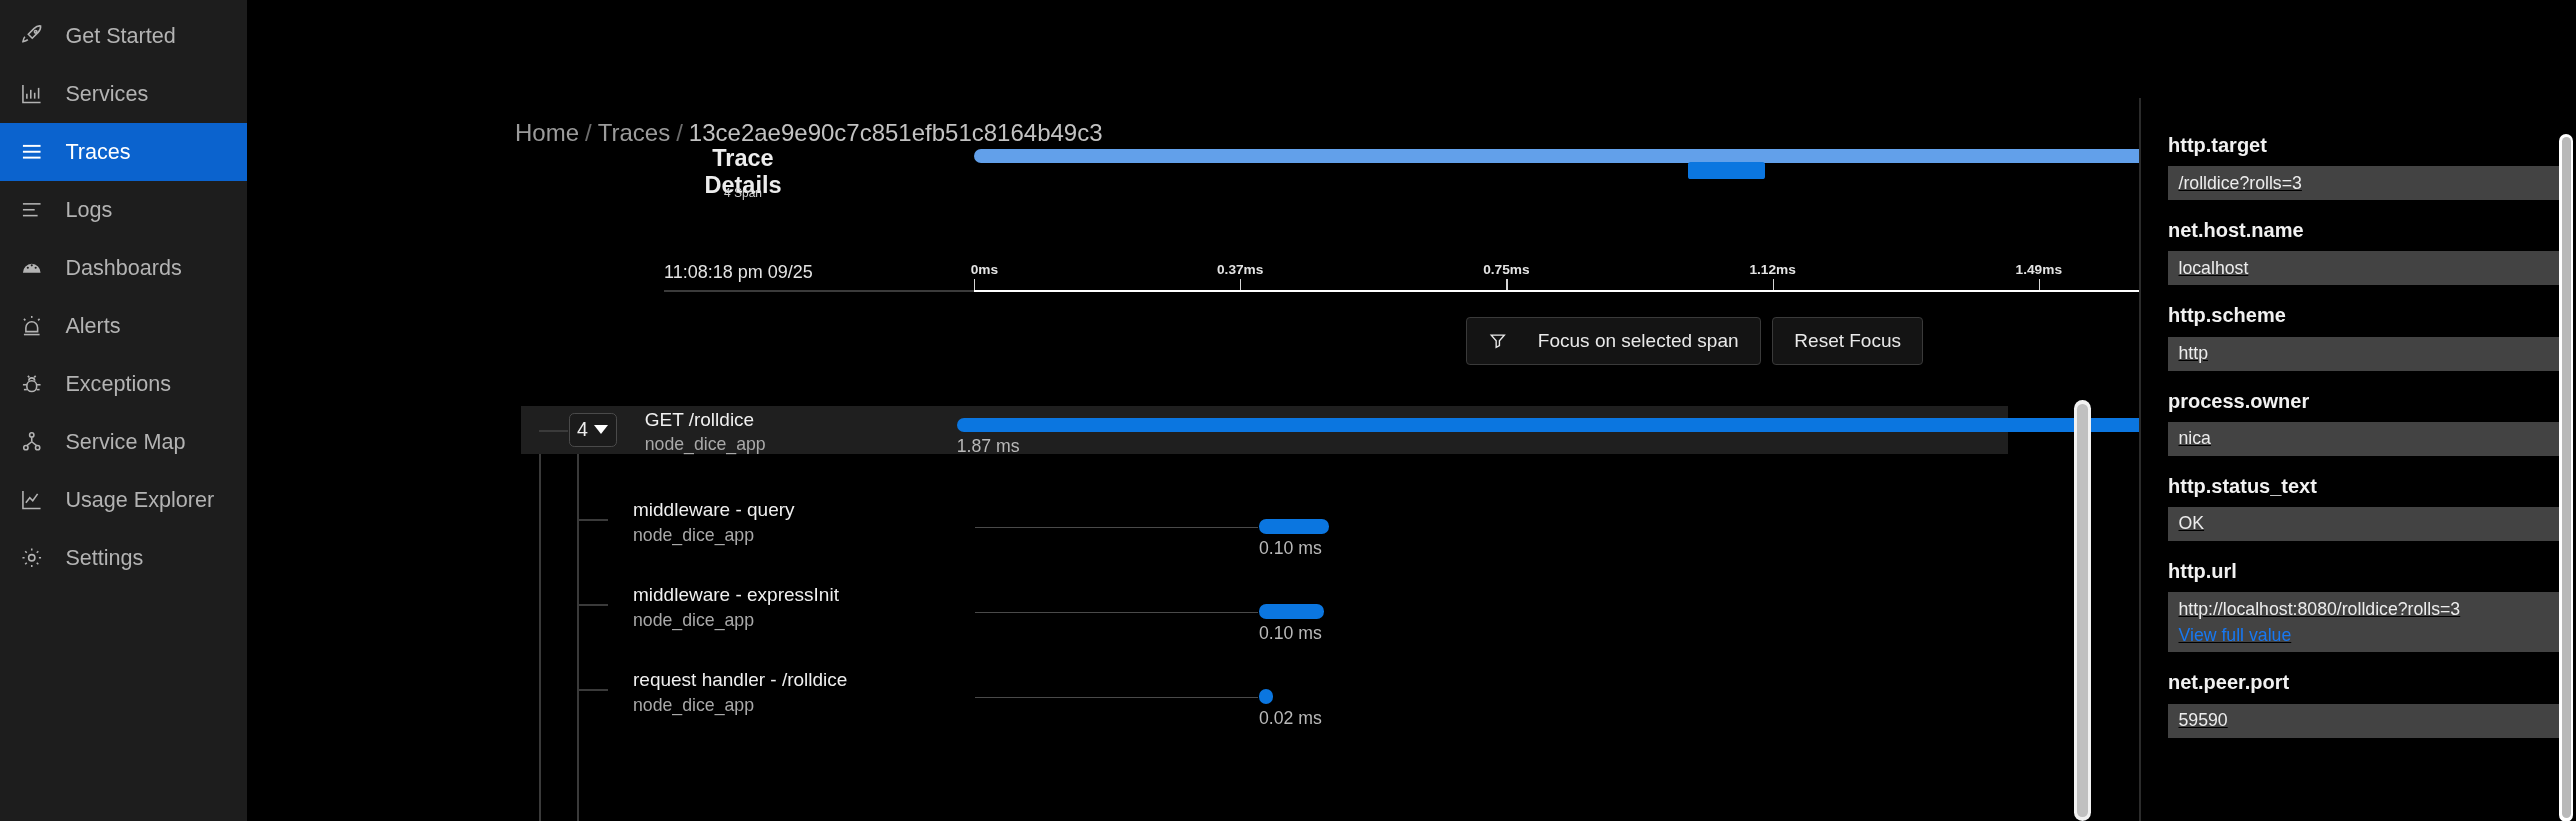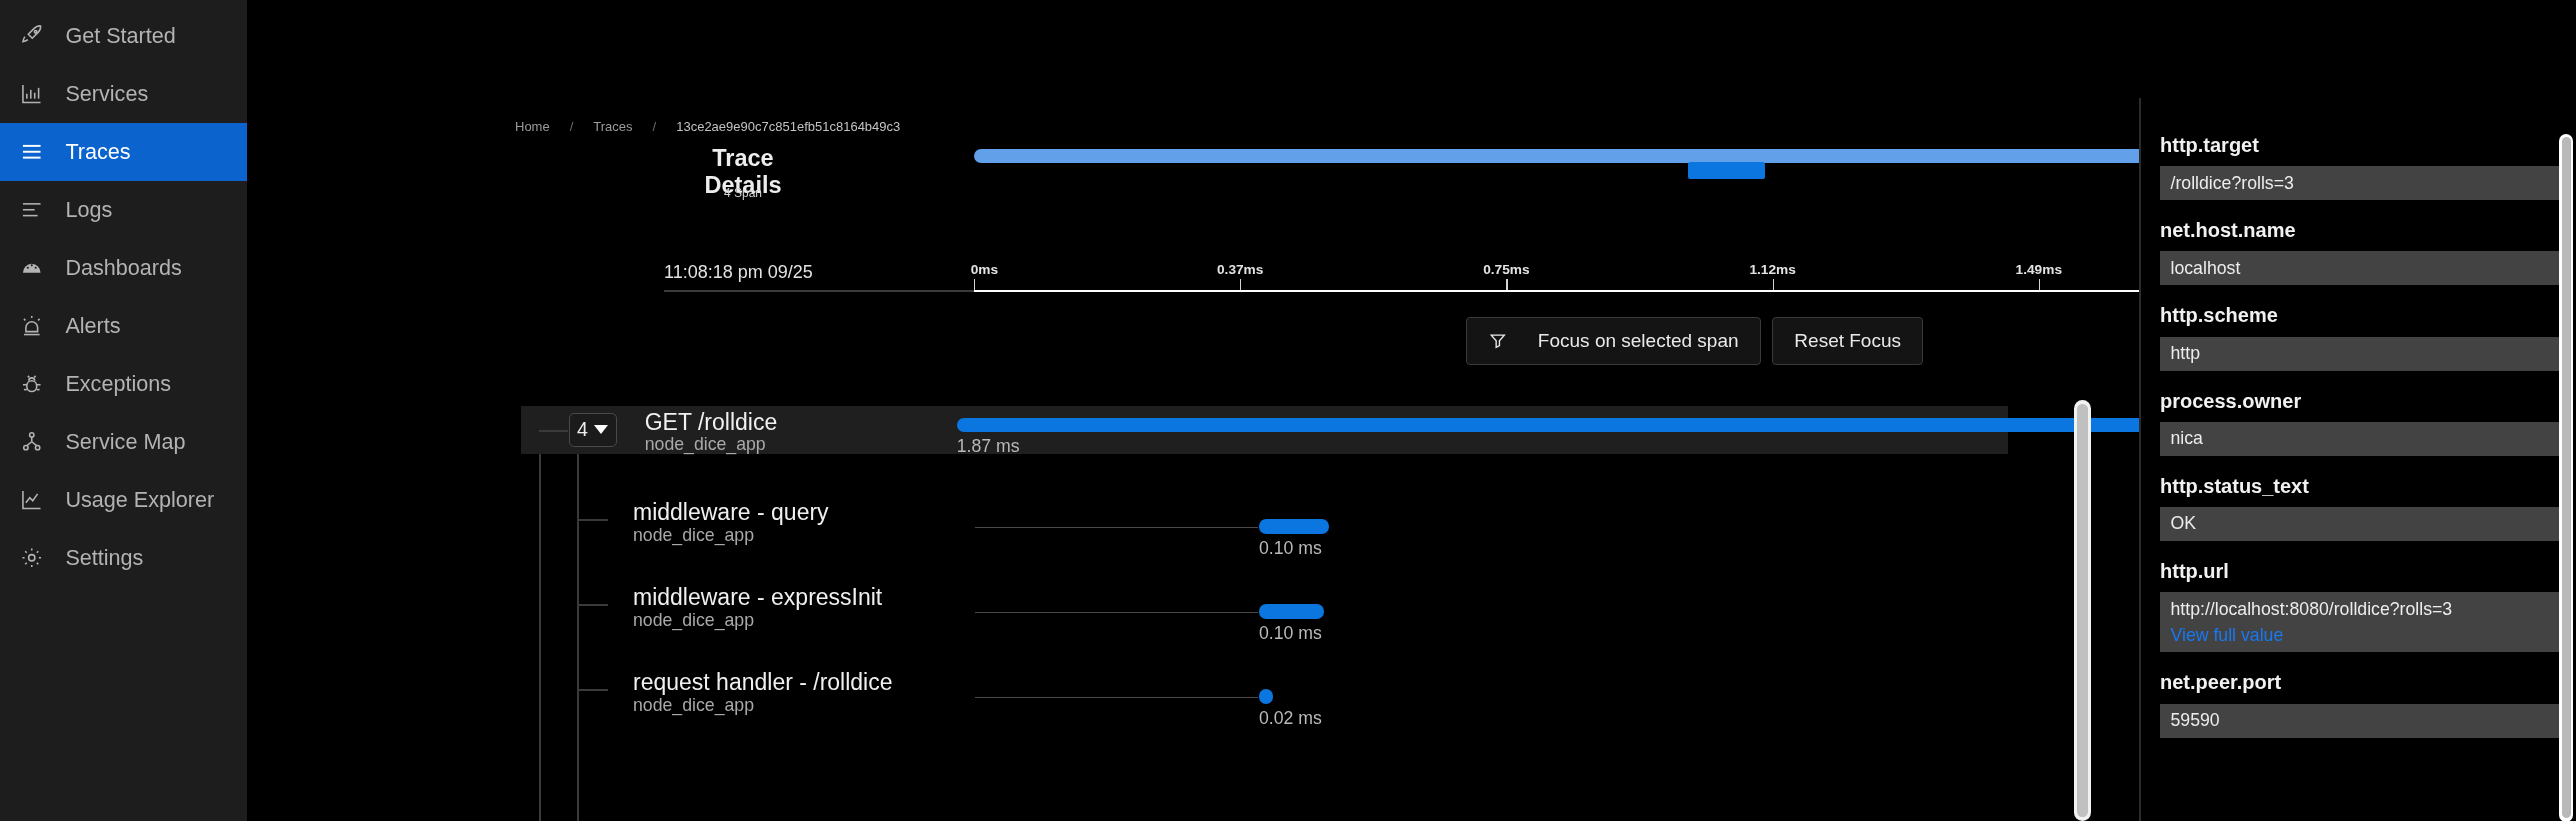--- a/index.html
+++ b/index.html
@@ -58,21 +58,21 @@
   }
   .nav-item.active { background:#0b63ce; color:#fff; }
   .nav-icon { width:27.5px; height:27.5px; display:flex; align-items:center; justify-content:center; flex:0 0 27.5px; }
   .nav-icon svg { display:block; }
 
   
   .main { flex:1 1 auto; min-width:0; position:relative; background:#000; }
 
   .breadcrumb {
     position:absolute; left:268px; top:119px;
-    color:#9b9b9b; font-size:13px; display:flex; gap:20px; white-space:nowrap;justify-content:center;
+    color:#9b9b9b; font-size:24px; display:flex; gap:6px; white-space:nowrap;justify-content:center;
   }
   .crumb-sep { color:#6d6d6d; }
   .crumb-last { color:#c2c2c2; }
 
   .trace-title {
     position:absolute; left:432px; top:145px; width:128px; text-align:center;
     color:#ededed; font-size:23.5px; font-weight:700;
   }
   .trace-spans {
     position:absolute; left:432px; top:186px; width:128px; text-align:center;
@@ -117,37 +117,37 @@
 
   .badge {
     position:absolute; width:48px; height:34px; background:#1b1b1b;
     border:1.3px solid #4a4a4a; border-radius:5.2px; display:flex;
     align-items:center; justify-content:center; gap:6.5px;
     color:#ededed; font-size:19.6px;
   }
   .badge-caret { width:0; height:0; border-left:7.2px solid transparent;
                  border-right:7.2px solid transparent; border-top:9.2px solid #fff; }
 
-  .span-name { position:absolute; color:#f0f0f0; font-size:23px; white-space:nowrap; }
+  .span-name { position:absolute; color:#f0f0f0; font-size:19px; white-space:nowrap; }
   .span-svc  { position:absolute; color:#a9a9a9; font-size:17.7px; white-space:nowrap; }
 
   .bar { position:absolute; height:14.4px; background:#0b76e0; border-radius:7.2px; }
   .bar-dur { position:absolute; color:#b9b9b9; font-size:17.7px; white-space:nowrap; }
   .leader { position:absolute; height:1.3px; background:#4a4a4a; }
 
   
   .tscroll { position:absolute; right:48px; top:400px; width:17px; height:421px;
              background:#f2f2f2; border-radius:8.5px; }
   .tscroll-thumb { position:absolute; left:3.3px; top:3.9px; width:10.5px; height:413px;
                    background:#c0c0c0; border-radius:5.2px; }
 
   
   .attrs {
     width:437px; flex:0 0 437px; background:#000; position:relative;
-    padding:134px 0 0 8px; overflow:hidden;
+    padding:134px 0 0 16px; overflow:hidden;text-decoration:underline;
   }
   .attr { padding:0 6.5px 0 13px; }
   .attr-key { color:#f1f1f1; font-size:20px; font-weight:700; margin-bottom:9.2px; white-space:nowrap; }
   .attr-val {
     background:#434343; color:#ededed; font-size:17.7px;
     padding:6.5px 10.5px; margin-bottom:19px; white-space:nowrap; overflow:hidden;
   }
   .attr-link { color:#1778f2; font-size:17.7px; margin-top:5.2px; }
   .ascroll { position:absolute; right:2.6px; top:134px; width:14.4px; height:688px;
              background:#fff; border-radius:7.2px; }

